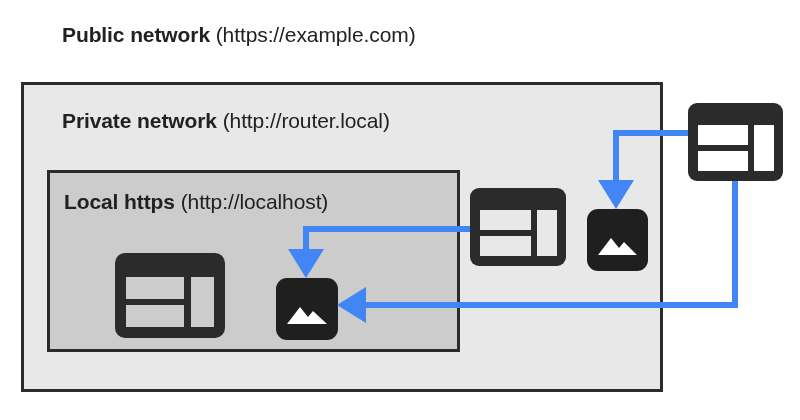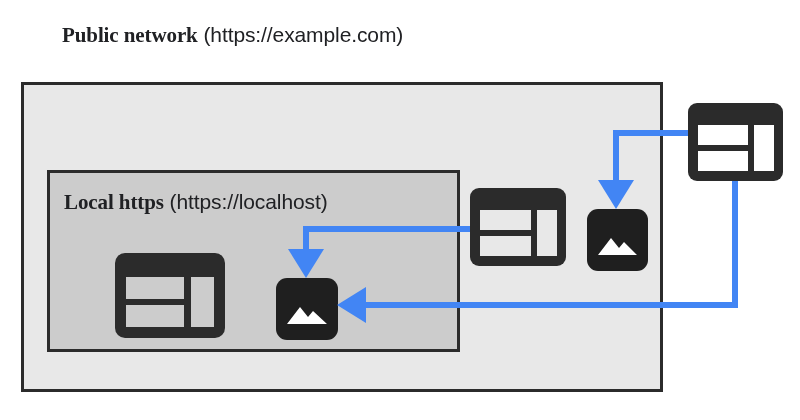--- a/index.html
+++ b/index.html
@@ -28,21 +28,21 @@
 
   
   .label {
     position: absolute;
     font-size: 21px;
     line-height: 26px;
     white-space: nowrap;
     letter-spacing: -0.1px;
     color: #202124;
   }
-  .label .strong { font-weight: 700; font-family: Liberation Serif, serif; }
+  .label .strong { font-weight: 700; }
   .label .weak   { font-weight: 400; }
 
   #public-label  { left: 62px;  top: 22px; }
   #private-label { left: 62px;  top: 108px; }
   #local-label   { left: 64px;  top: 189px; }
 
   
   .box {
     position: absolute;
     box-sizing: border-box;
@@ -98,26 +98,30 @@
 
 <div id="diagram">
 
   <div class="label" id="public-label">
     <span class="strong">Public network</span>
     <span class="weak">(https://example.com)</span>
   </div>
 
   <div class="box" id="private-box"></div>
 
+  <div class="label" id="private-label">
+    <span class="strong">Private network</span>
+    <span class="weak">(http://router.local)</span>
+  </div>
 
   <div class="box" id="local-box"></div>
 
   <div class="label" id="local-label">
     <span class="strong">Local https</span>
-    <span class="weak">(https://localhost)</span>
+    <span class="weak">(http://localhost)</span>
   </div>
 
   <div class="icon" id="page-icon-local">
     <svg viewBox="0 0 110 85" xmlns="http://www.w3.org/2000/svg" aria-hidden="true">
       <rect x="0" y="0" width="110" height="85" rx="10" ry="10" fill="#2b2b2b"></rect>
       <rect x="11" y="24" width="58" height="22" fill="#cccccc"></rect>
       <rect x="11" y="52" width="58" height="22" fill="#cccccc"></rect>
       <rect x="76" y="24" width="23" height="50" fill="#cccccc"></rect>
     </svg>
   </div>

